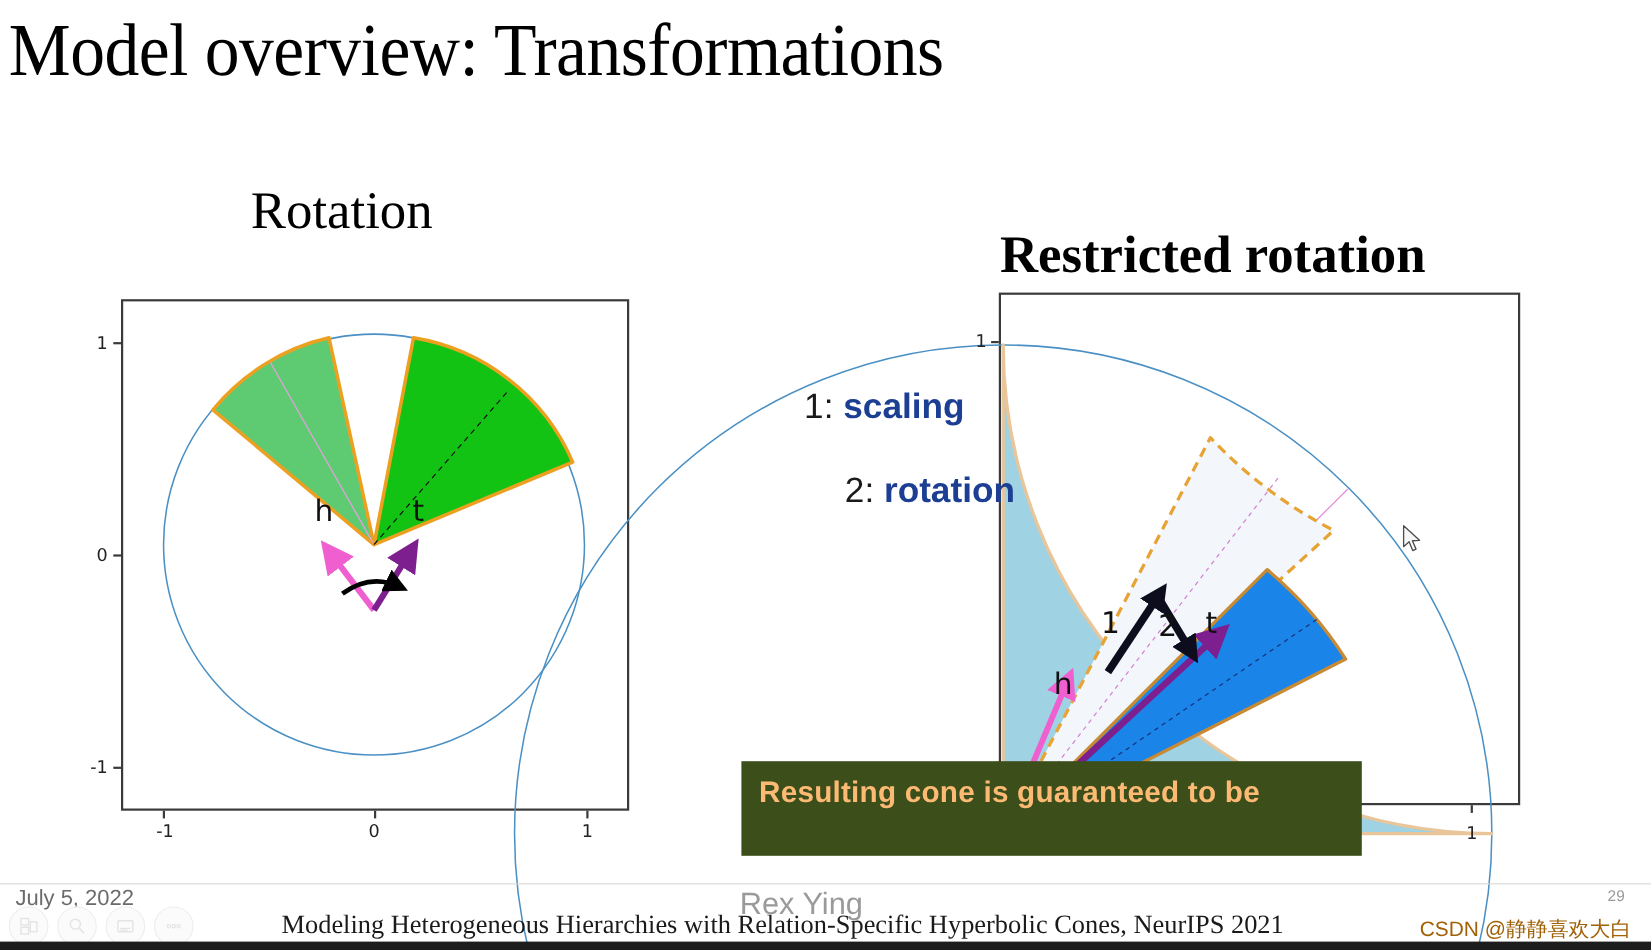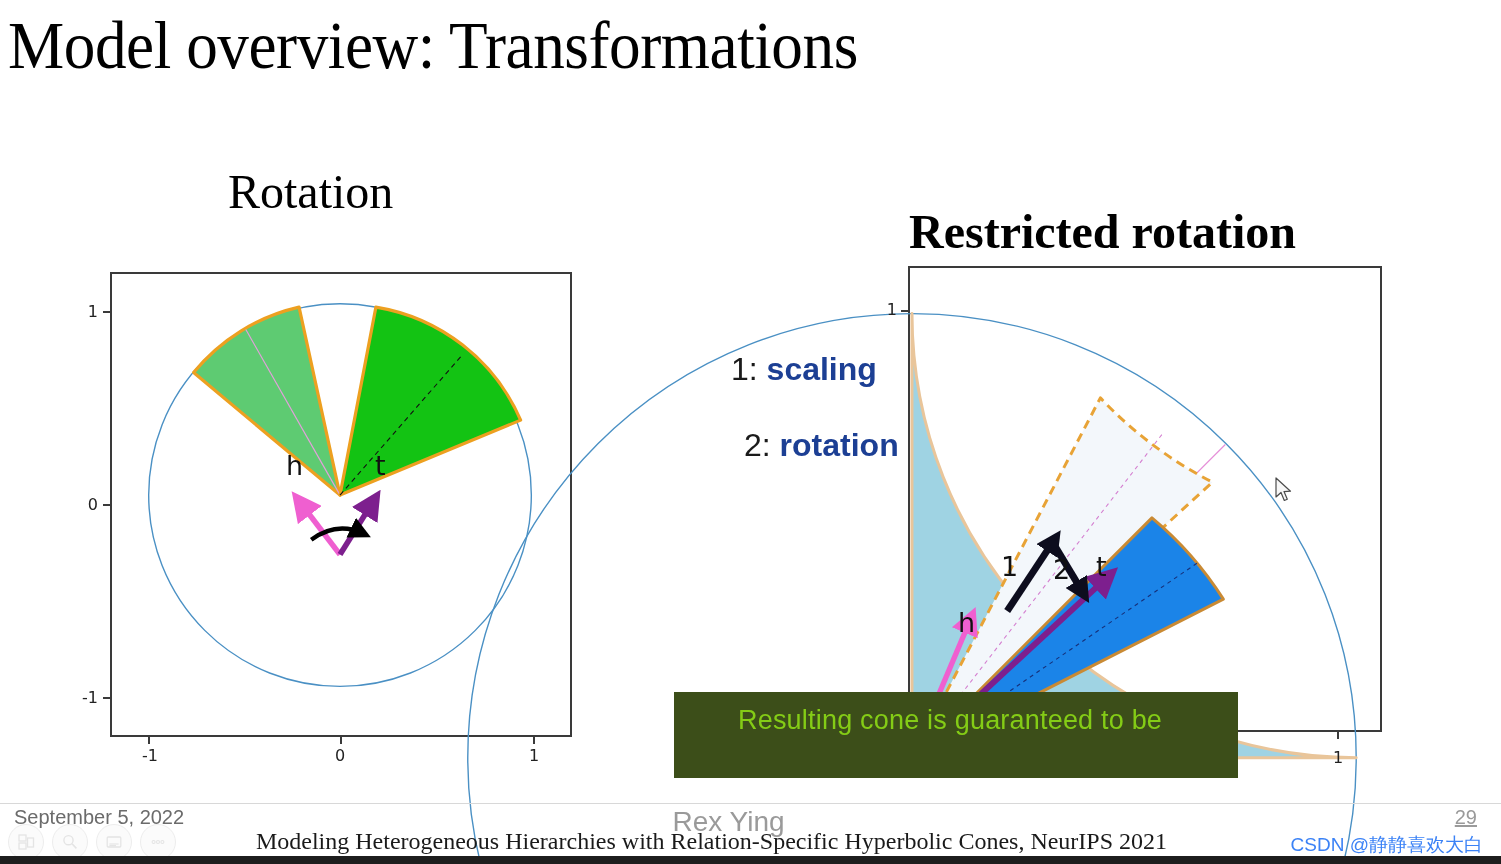--- a/index.html
+++ b/index.html
@@ -133,41 +133,40 @@
     font-size: 32px;
     white-space: nowrap;
     color: #1a1a1a;
   }
   .step-line .step-num { color: #1a1a1a; }
   .step-line .step-word {
     color: #1c3f94;
     font-weight: bold;
   }
   #step-1 { left: 731px; top: 351px; }
-  #step-2 { left: 744px; top: 427px; text-align: right; }
+  #step-2 { left: 768px; top: 427px; text-align: right; }
 
   
   #caption-banner {
     position: absolute;
     left: 674px;
     top: 692px;
     width: 564px;
     height: 86px;
     background: #3c4e19;
     box-sizing: border-box;
     padding: 9px 16px 0 16px;
   }
   #caption-banner .caption-text {
     display: block;
     font-size: 27px;
-    font-weight: normal;
+    font-weight: bold;
     line-height: 38px;
-    color: #84cc16;
+    color: #fdba74;
     letter-spacing: 0.2px;
-    margin-left: 48px;
   }
 
   
   #mouse-cursor {
     position: absolute;
     left: 1275px;
     top: 477px;
     width: 18px;
     height: 26px;
   }
@@ -196,42 +195,41 @@
     width: 1457px;
     text-align: center;
     font-size: 28px;
     color: #9a9a9a;
     white-space: nowrap;
   }
   #footer-pagenum {
     position: absolute;
     right: 24px;
     top: 806px;
-    font-size: 20px;
+    font-size: 14px;
     color: #9a9a9a;
     white-space: nowrap;
-    text-decoration: underline;
   }
   #footer-reference {
     position: absolute;
     left: 0;
     top: 828px;
     width: 1423px;
     text-align: center;
     font-family: "Liberation Serif", serif;
     font-size: 24px;
     color: #1a1a1a;
     white-space: nowrap;
   }
   #footer-watermark {
     position: absolute;
     right: 18px;
     top: 832px;
     font-size: 19px;
-    color: #3b82f6;
+    color: #a16207;
     white-space: nowrap;
   }
 
   
   #presenter-toolbar {
     position: absolute;
     left: 8px;
     top: 824px;
     display: flex;
     gap: 8px;
@@ -371,21 +369,21 @@
 <div id="caption-banner">
   <span class="caption-text">Resulting cone is guaranteed to be</span>
 </div>
 
 <svg id="mouse-cursor" viewBox="0 0 18 26">
   <path d="M1,1 L1,20 L6,15.5 L9.3,23.5 L12.3,22.2 L9,14.6 L15.5,14.2 Z" fill="#f7f7f7" stroke="#4b4b4b" stroke-width="1.2" stroke-linejoin="round"></path>
 </svg>
 
 <div id="footer-rule"></div>
 
-<div id="footer-date">September 5, 2022</div>
+<div id="footer-date">July 5, 2022</div>
 <div id="footer-author">Rex Ying</div>
 <div id="footer-pagenum">29</div>
 <div id="footer-reference">Modeling Heterogeneous Hierarchies with Relation-Specific Hyperbolic Cones, NeurIPS 2021</div>
 <div id="footer-watermark">CSDN @静静喜欢大白</div>
 
 <div id="presenter-toolbar">
   <div class="toolbar-icon">
     <svg width="18" height="18" viewBox="0 0 18 18">
       <rect x="2" y="2" width="7" height="6" fill="none" stroke="#e4e4e4" stroke-width="1.3"></rect>
       <rect x="2" y="10" width="7" height="6" fill="none" stroke="#e4e4e4" stroke-width="1.3"></rect>

